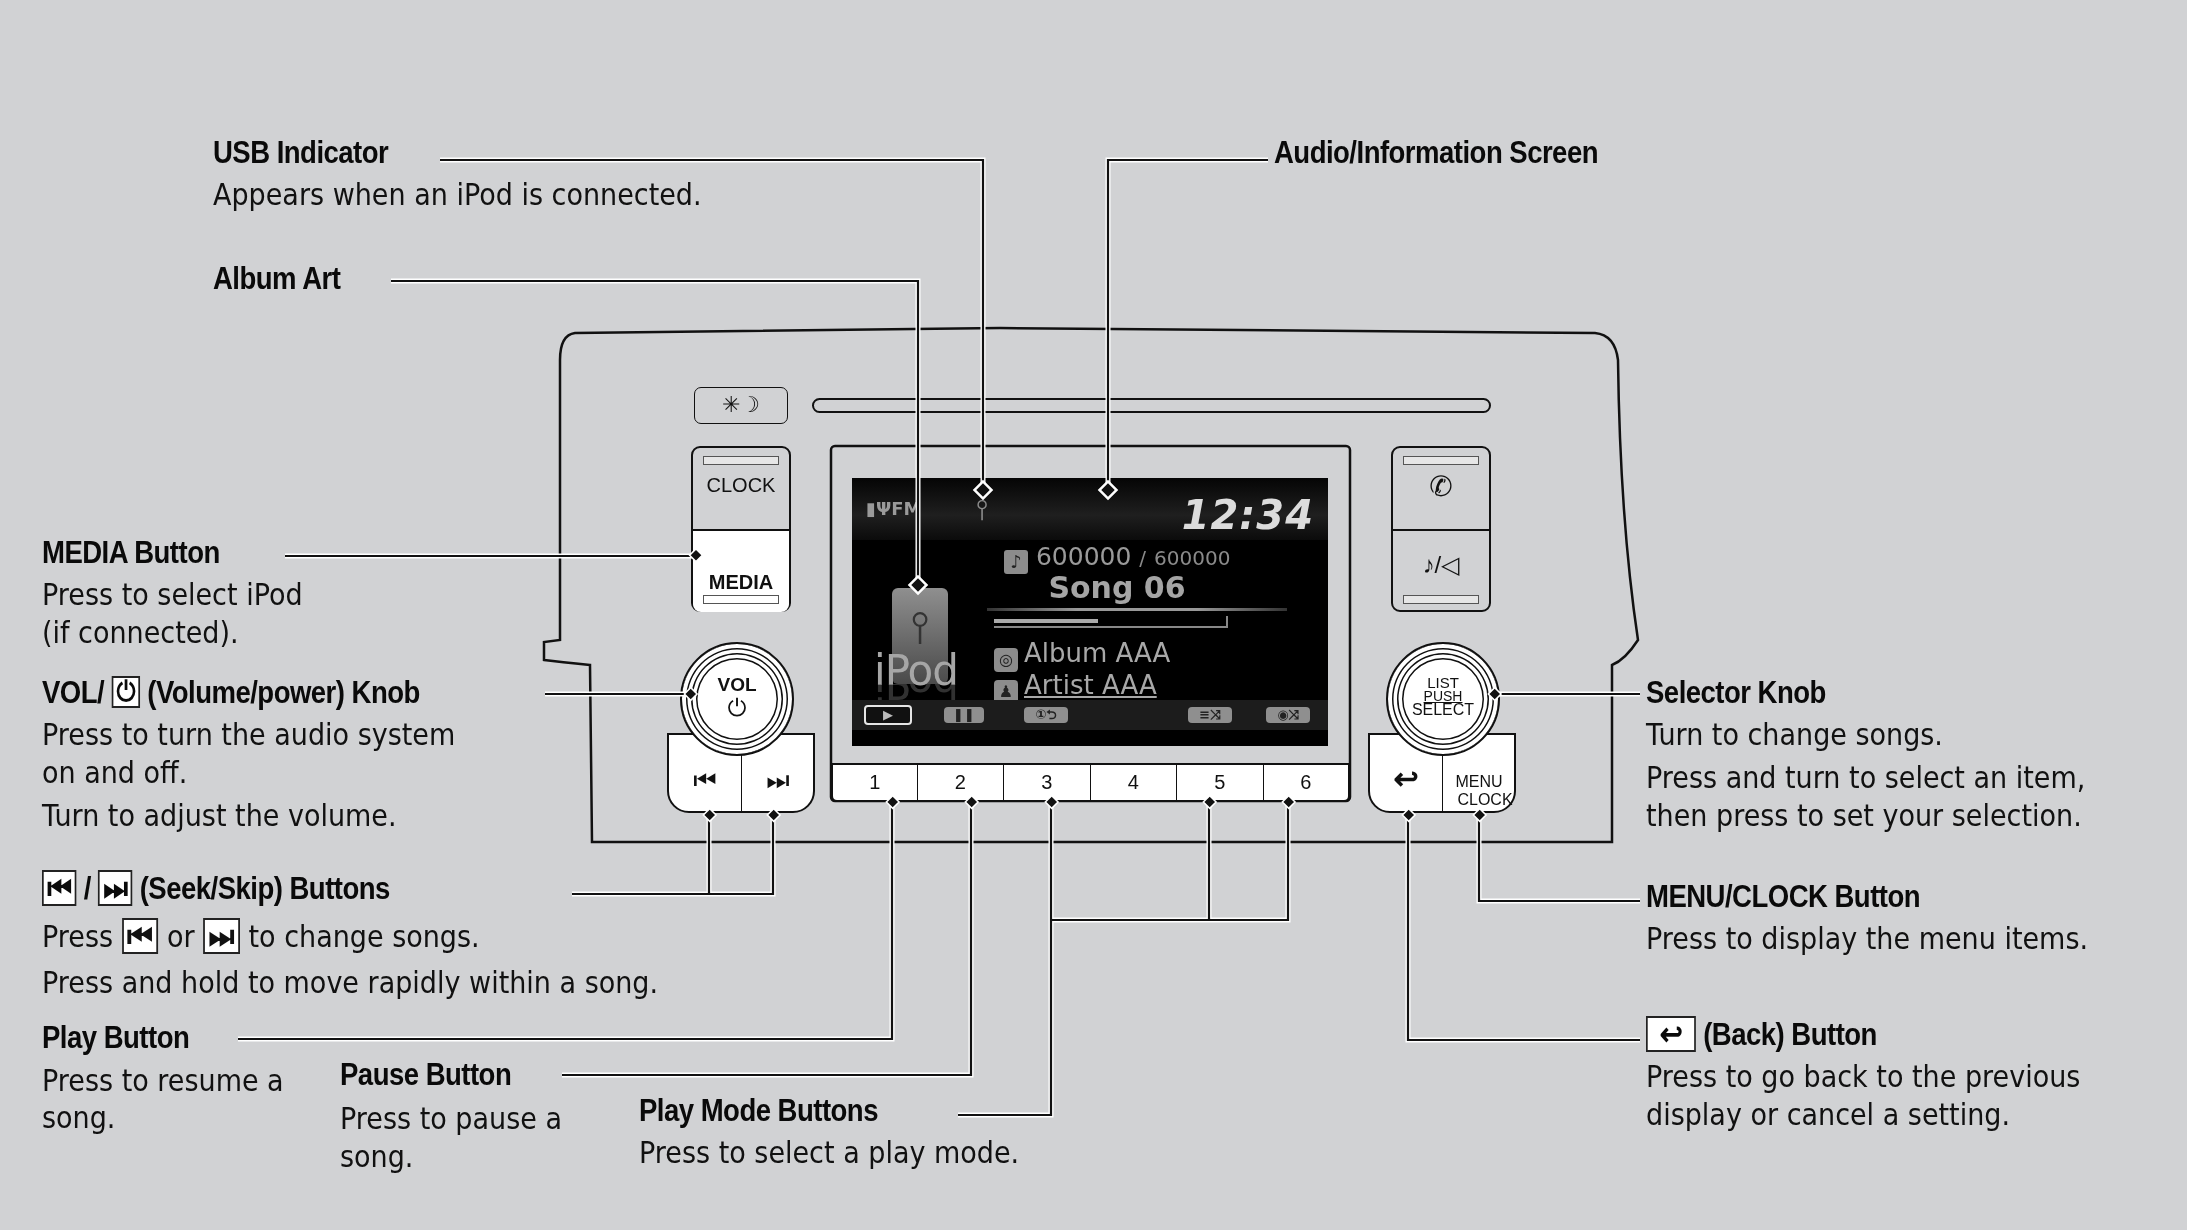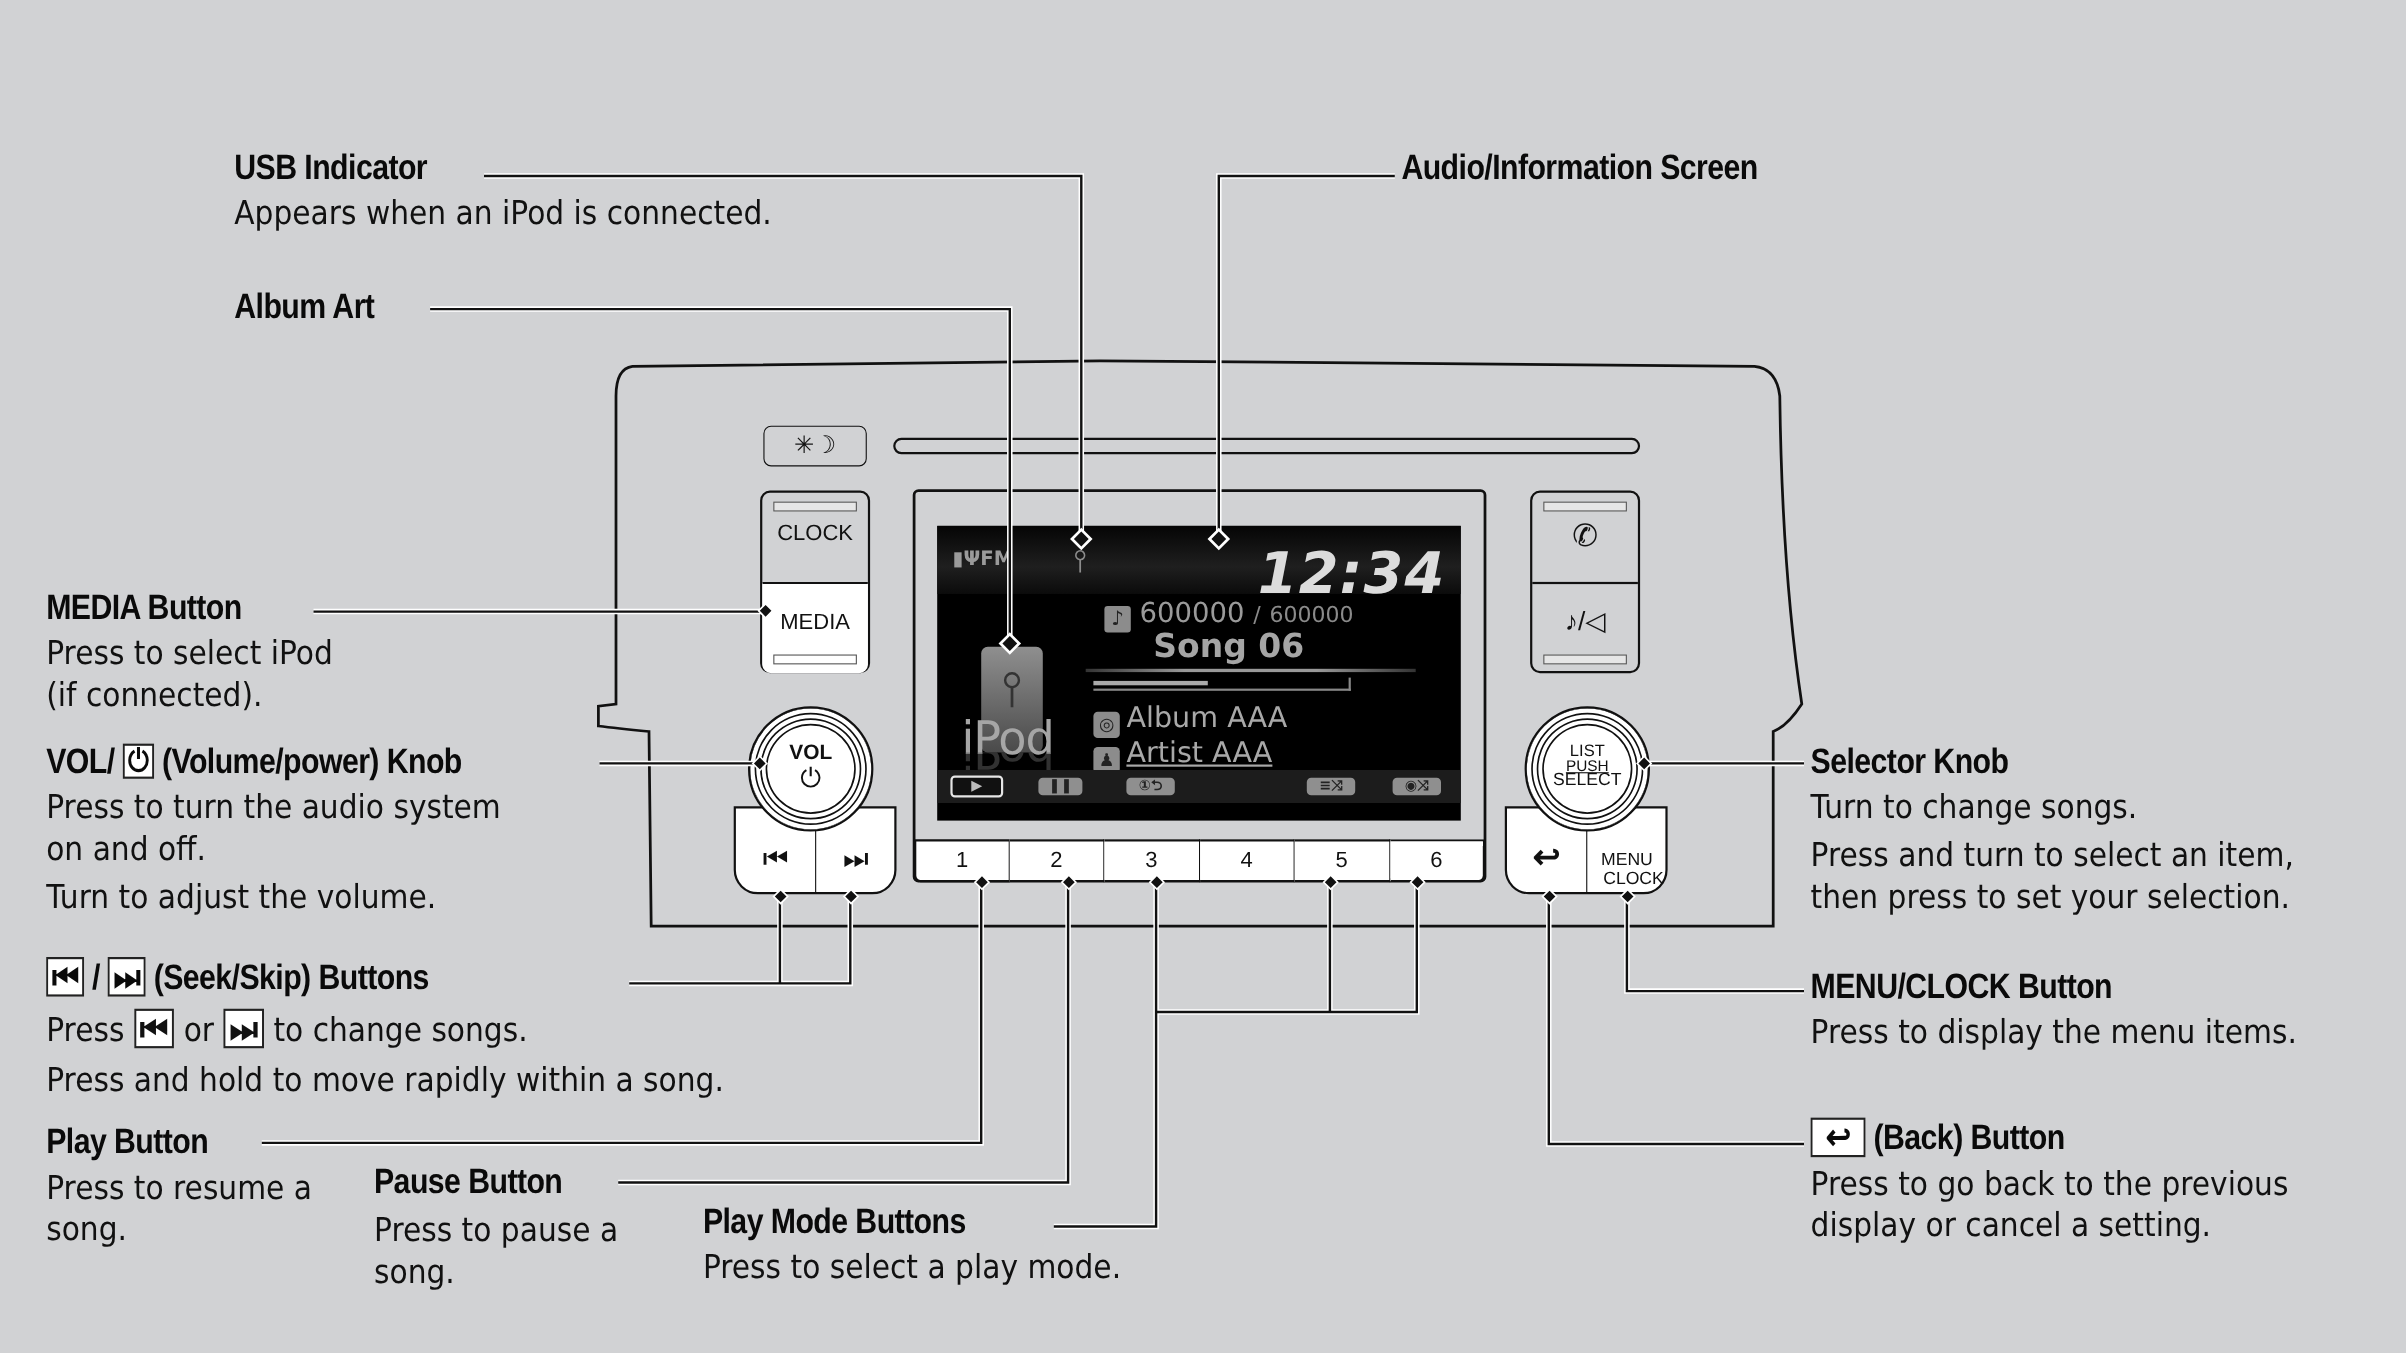--- a/index.html
+++ b/index.html
@@ -53,21 +53,21 @@
     overflow: hidden;
   }
   .screen .topbar {
     position: absolute; left: 0; top: 0; width: 100%; height: 62px;
     background: linear-gradient(#050505, #1f1f1f 60%, #0b0b0b);
   }
   .screen .clock {
     position: absolute; right: 14px; top: 14px;
     font-family: "DejaVu Sans", sans-serif;
     font-style: italic; font-weight: bold;
-    font-size: 52px; color: #dcdcdc;
+    font-size: 40px; color: #dcdcdc;
     letter-spacing: 1px;
   }
   .screen .track {
     position: absolute; left: 112px; top: 64px;
     font-family: "DejaVu Sans", sans-serif; font-size: 25px; color: #9a9a9a;
     white-space: nowrap;
     margin-left: 40px;
   }
   .screen .track .tot { font-size: 20px; color: #8a8a8a; }
   .screen .song {
@@ -172,21 +172,21 @@
 <div class="btnpanel" style="left:694px;top:387px;width:92px;height:35px;border-width:1.5px;border-radius:7px;">
   <div class="btnlabel" style="top:4px;font-size:22px;">✳☽</div>
 </div>
 
 <div class="btnpanel" style="left:691px;top:446px;width:96px;height:162px;">
   <div class="slot" style="top:8px;"></div>
   <div style="position:absolute;left:0;top:0;width:100%;height:81px;">
     <div class="btnlabel" style="top:26px;">CLOCK</div>
   </div>
   <div style="position:absolute;left:0;top:81px;width:100%;height:81px;background:#fff;border-top:2px solid #111;border-radius:0 0 8px 8px;">
-    <div class="btnlabel" style="top:24px;font-weight:normal;">MEDIA</div>
+    <div class="btnlabel" style="top:40px;font-weight:bold;">MEDIA</div>
     <div class="slot" style="top:64px;background:#fff;"></div>
   </div>
 </div>
 
 <div class="btnpanel" style="left:1391px;top:446px;width:96px;height:162px;">
   <div class="slot" style="top:8px;"></div>
   <div style="position:absolute;left:0;top:0;width:100%;height:81px;">
     <div class="btnlabel" style="top:22px;font-size:28px;">✆</div>
   </div>
   <div style="position:absolute;left:0;top:81px;width:100%;height:81px;border-top:2px solid #111;">

